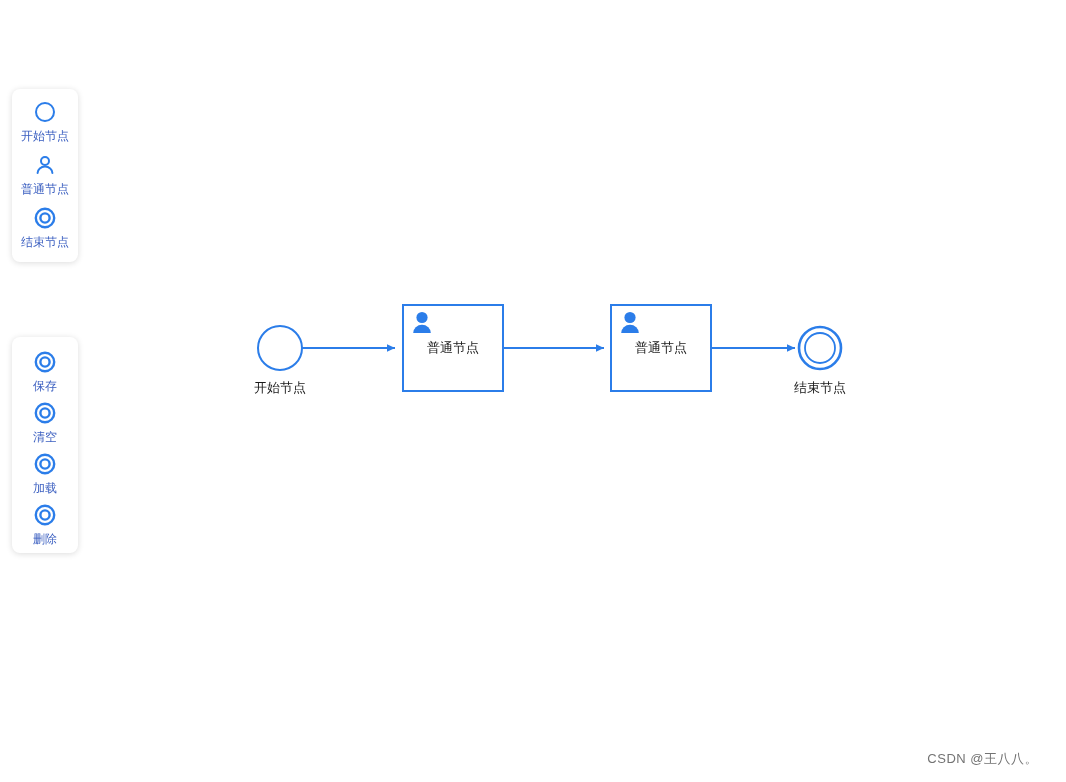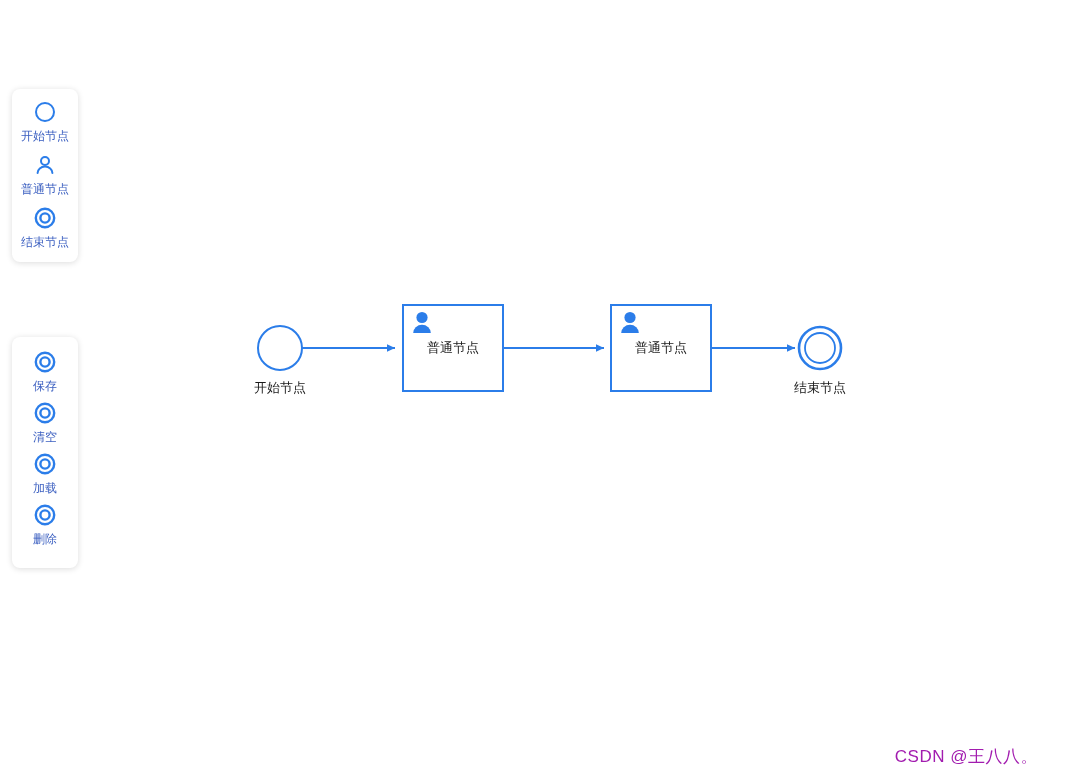--- a/index.html
+++ b/index.html
@@ -30,21 +30,21 @@
     width: 66px;
   }
   #palette-panel {
     left: 12px;
     top: 89px;
     padding: 10px 0 12px 0;
   }
   #actions-panel {
     left: 12px;
     top: 337px;
-    padding: 12px 0 21px 0;
+    padding: 12px 0 6px 0;
   }
 
   .palette-item {
     display: flex;
     flex-direction: column;
     align-items: center;
     justify-content: flex-start;
     width: 100%;
     cursor: pointer;
     user-select: none;
@@ -91,22 +91,22 @@
     font-family: "Liberation Sans", "DejaVu Sans", sans-serif;
     font-size: 13px;
     fill: #1a1a1a;
   }
 
   
   .watermark {
     position: absolute;
     right: 28px;
     bottom: 14px;
-    font-size: 17px;
-    color: #a21caf;
+    font-size: 13px;
+    color: #737373;
     letter-spacing: 0.5px;
     user-select: none;
     white-space: nowrap;
   }
 </style>
 </head>
 <body>
 
 <div class="canvas">
 

